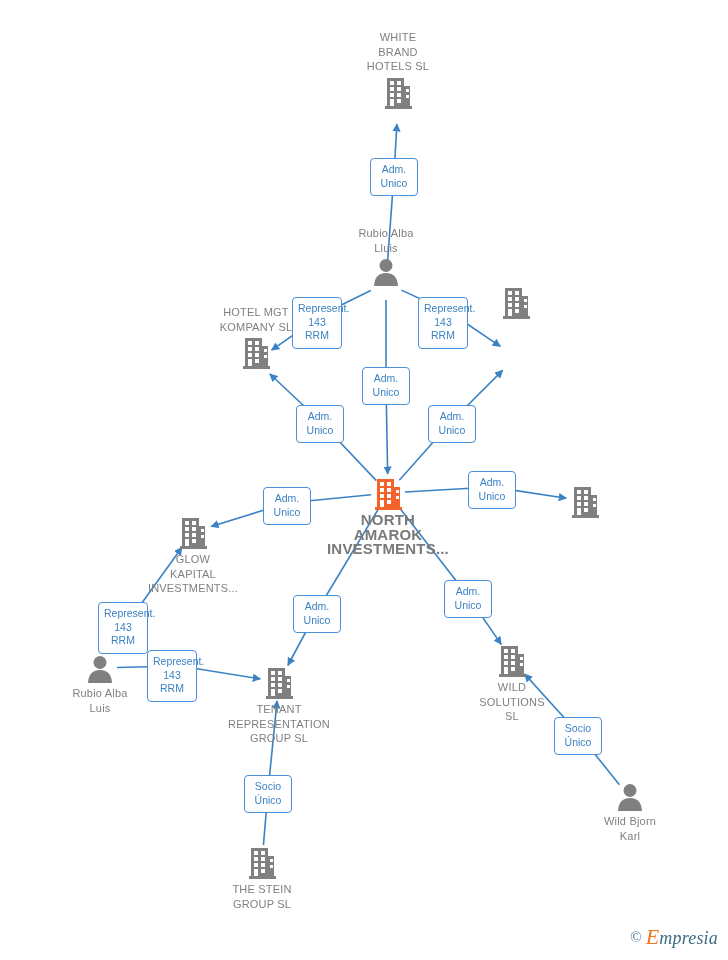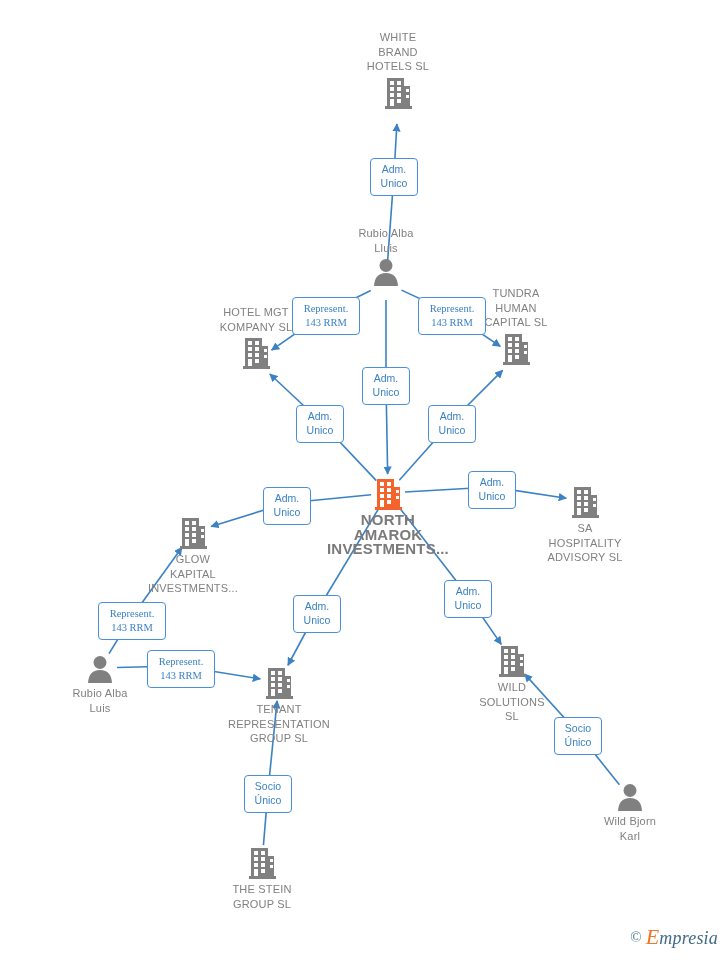--- a/index.html
+++ b/index.html
@@ -73,24 +73,23 @@
     padding: 4px 5px 5px 5px;
     white-space: pre-line;
     z-index: 5;
   }
   .elabel.w-adm {
     width: 48px;
     margin-left: -24px;
     margin-top: -16px;
   }
   .elabel.w-rep {
-    width: 68px;
+    width: 50px;
     margin-left: -33px;
     margin-top: -16px;
-    font-family: Liberation Serif, serif;
   }
 
   
   #watermark {
     position: absolute;
     right: 10px;
     bottom: 10px;
     display: flex;
     align-items: center;
     gap: 4px;
@@ -212,23 +211,20 @@
         <rect x="8" y="23" width="4" height="7" fill="#fff"></rect>
             <rect x="15" y="23" width="4" height="4" fill="#fff"></rect>
         <rect x="24" y="13" width="3" height="3" fill="#fff"></rect>
             <rect x="24" y="19" width="3" height="3" fill="#fff"></rect>
       </g>
         </svg>
     </span>
   </div>
 
   <div class="node above" style="left:516px; top:286px;">
-    <span class="nlabel">TUNDRA
-HUMAN
-CAPITAL  SL</span>
     <span class="glyph">
       <svg width="32" height="34" viewBox="0 0 32 34">
           <g fill="#808080">
         <rect x="5" y="2" width="17" height="28"></rect>
             <rect x="22" y="10" width="6" height="20"></rect>
         <rect x="3" y="30" width="27" height="3"></rect>
         <rect x="8" y="5" width="4" height="4" fill="#fff"></rect>
             <rect x="15" y="5" width="4" height="4" fill="#fff"></rect>
         <rect x="8" y="11" width="4" height="4" fill="#fff"></rect>
             <rect x="15" y="11" width="4" height="4" fill="#fff"></rect>
@@ -281,23 +277,20 @@
             <rect x="15" y="11" width="4" height="4" fill="#fff"></rect>
         <rect x="8" y="17" width="4" height="4" fill="#fff"></rect>
             <rect x="15" y="17" width="4" height="4" fill="#fff"></rect>
         <rect x="8" y="23" width="4" height="7" fill="#fff"></rect>
             <rect x="15" y="23" width="4" height="4" fill="#fff"></rect>
         <rect x="24" y="13" width="3" height="3" fill="#fff"></rect>
             <rect x="24" y="19" width="3" height="3" fill="#fff"></rect>
       </g>
         </svg>
     </span>
-    <span class="nlabel">SA
-HOSPITALITY
-ADVISORY SL</span>
   </div>
 
   <div class="node" style="left:193px; top:516px;">
     <span class="glyph">
       <svg width="32" height="34" viewBox="0 0 32 34">
           <g fill="#808080">
         <rect x="5" y="2" width="17" height="28"></rect>
             <rect x="22" y="10" width="6" height="20"></rect>
         <rect x="3" y="30" width="27" height="3"></rect>
         <rect x="8" y="5" width="4" height="4" fill="#fff"></rect>

